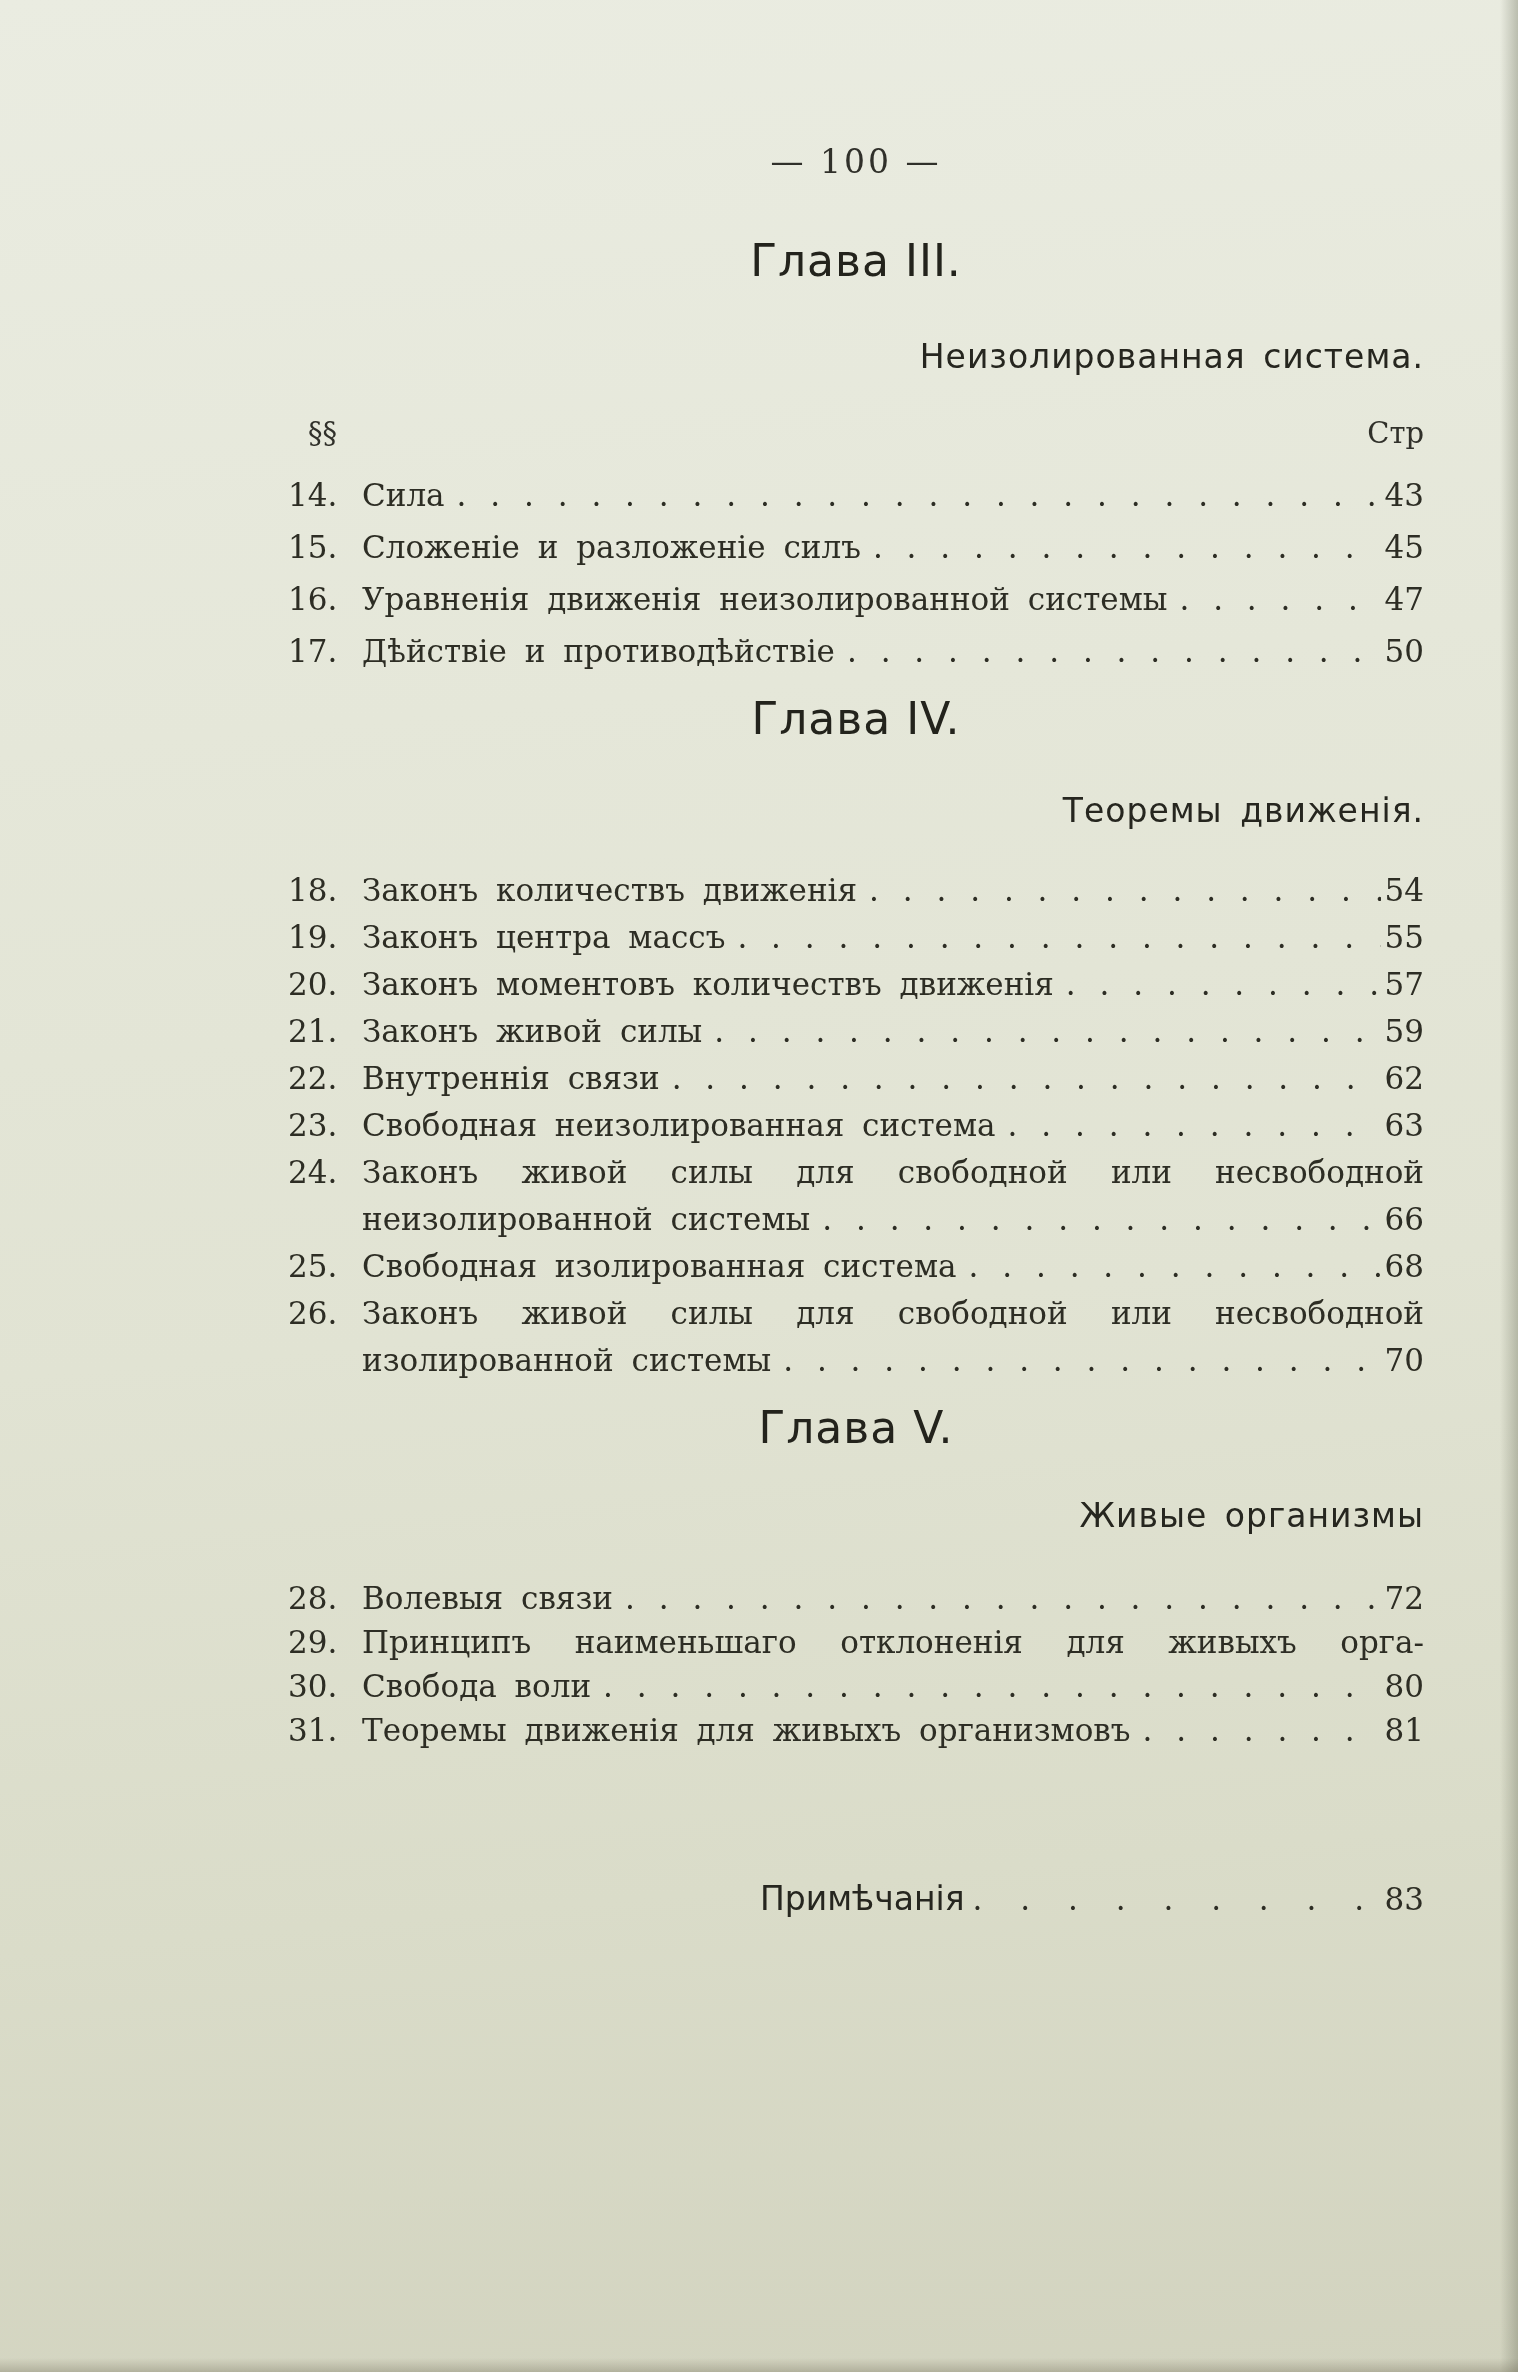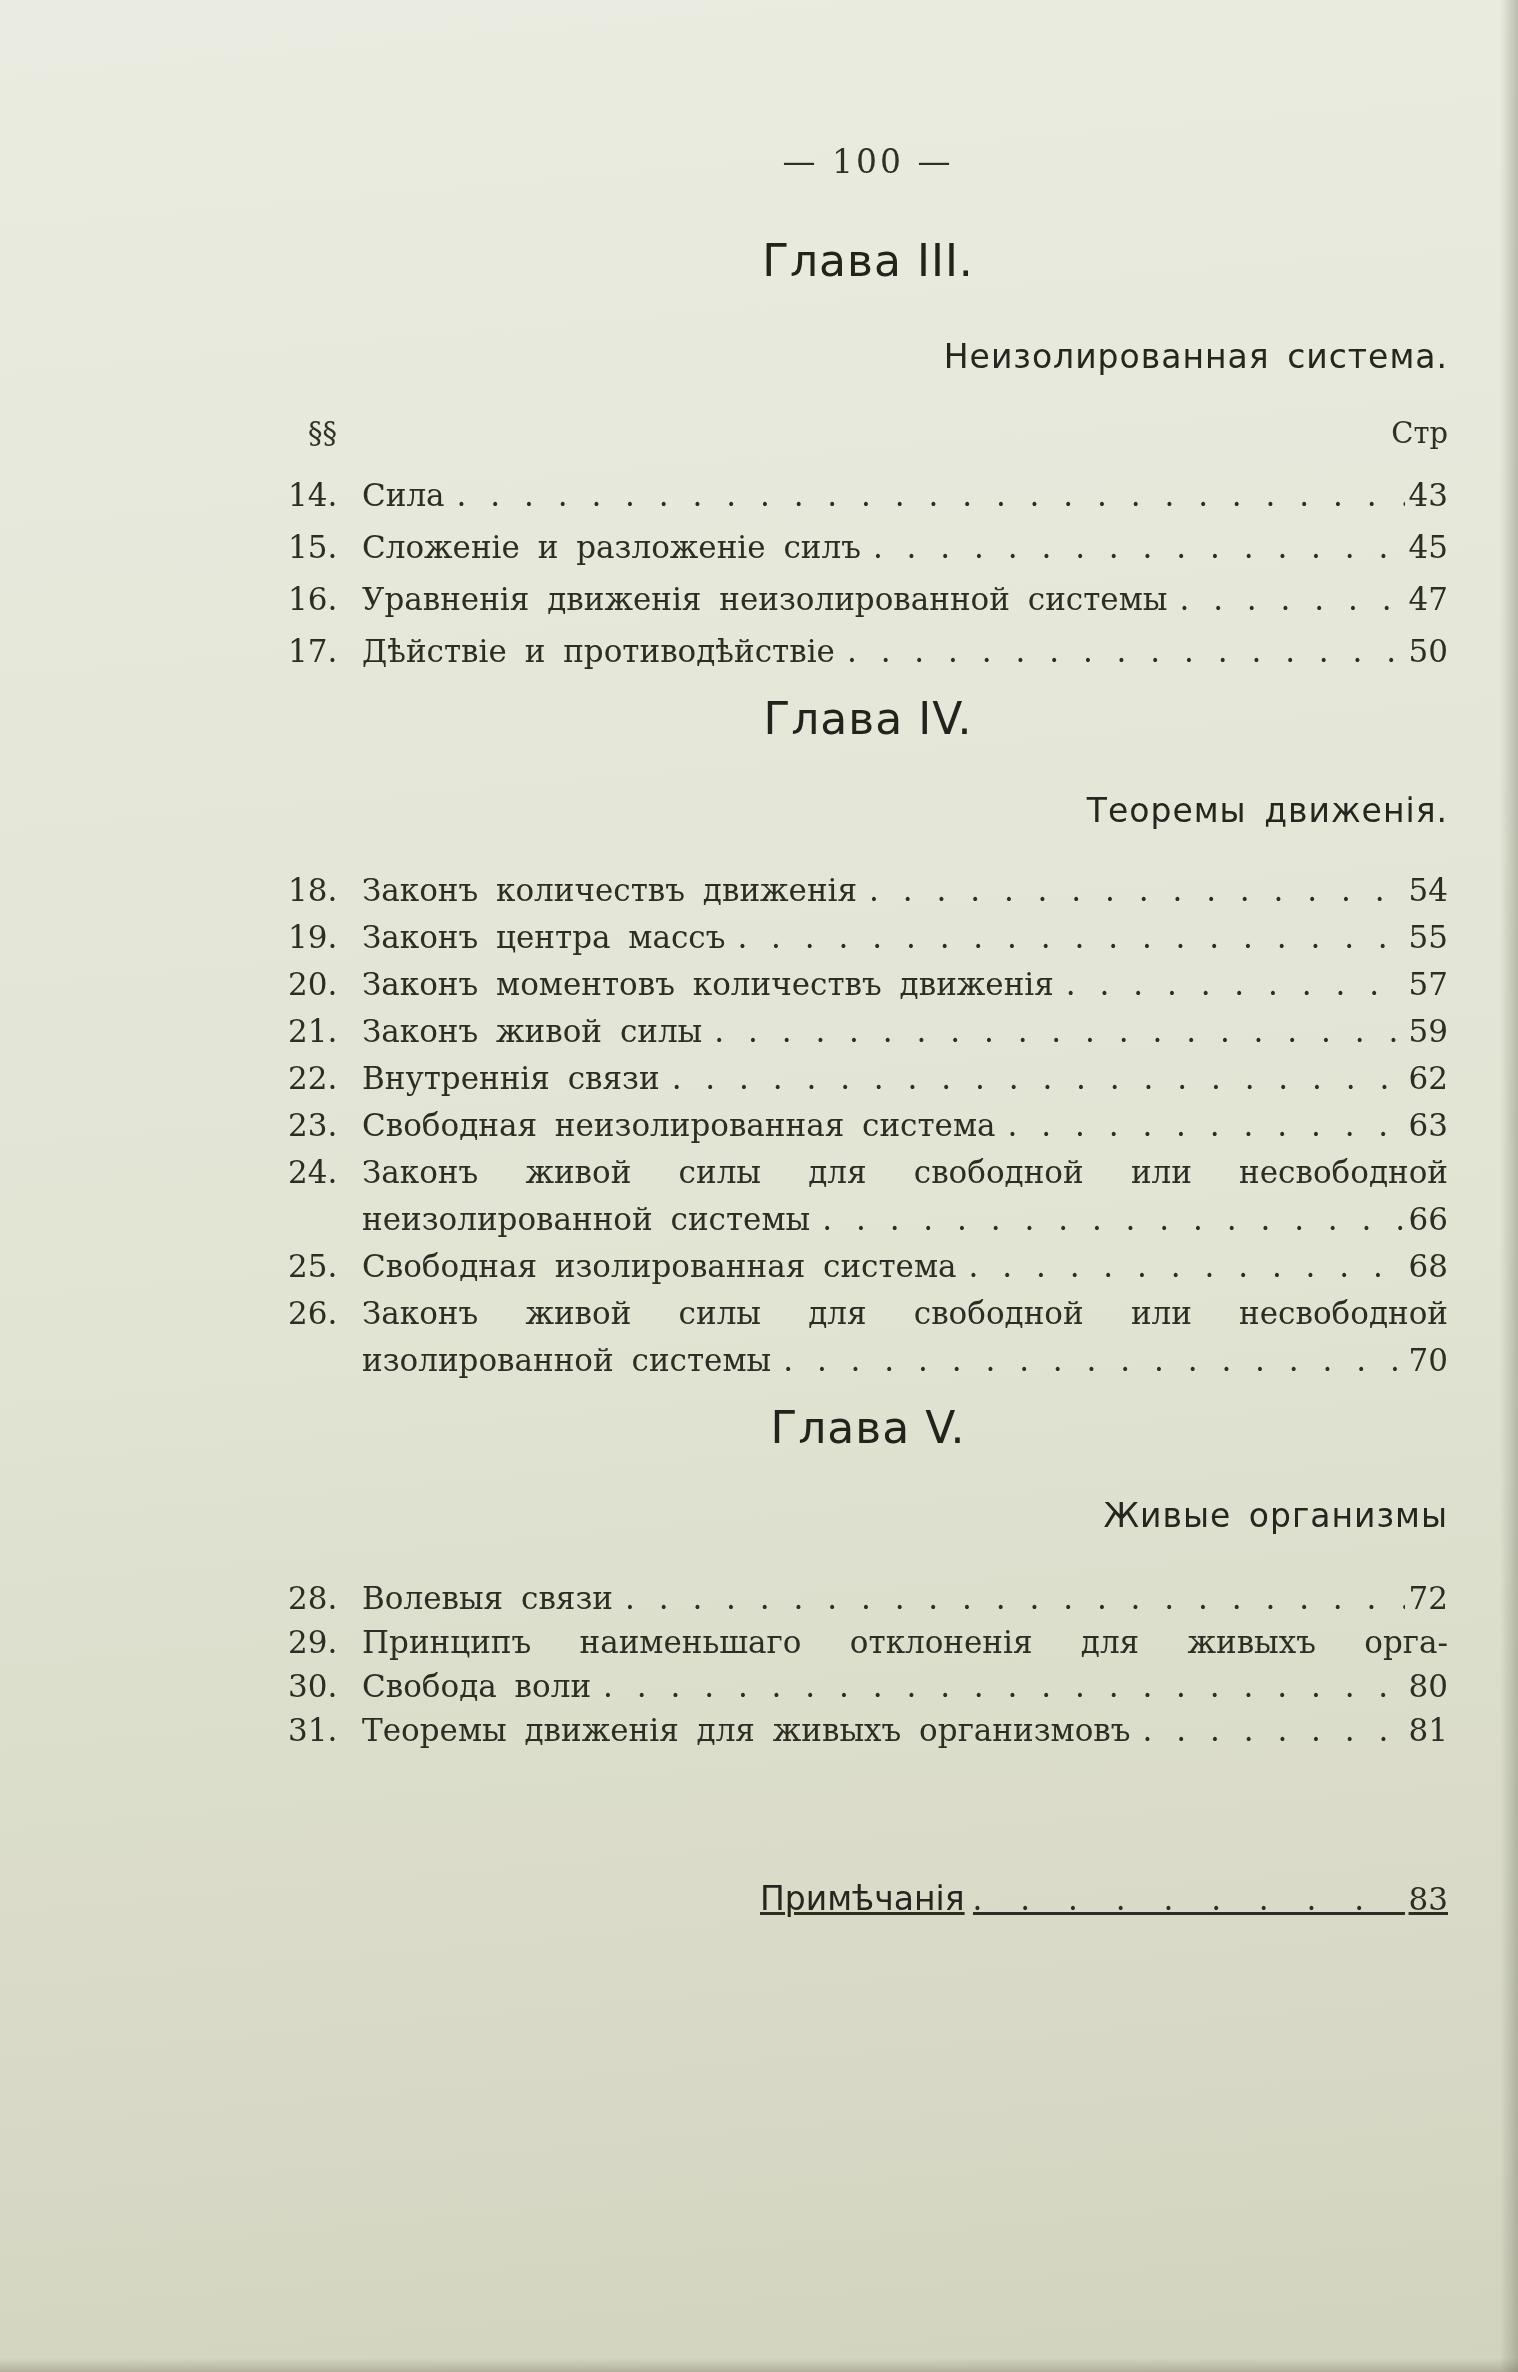--- a/index.html
+++ b/index.html
@@ -18,21 +18,21 @@
     background:linear-gradient(to right,rgba(110,114,95,0),rgba(110,114,95,0.38));
     pointer-events:none;
   }
   .edge-bottom{
     position:absolute;left:0;bottom:0;width:100%;height:14px;
     background:linear-gradient(to bottom,rgba(100,95,75,0),rgba(100,95,75,0.30));
     pointer-events:none;
   }
   .content{
     position:relative;
-    margin:0 70px 0 288px; 
+    margin:0 94px 0 288px; 
   }
   .folio{
     padding-top:142px;
     text-align:center;
     font-size:33px;line-height:40px;letter-spacing:3px;
     color:#30302a;
   }
   .chapter{
     font-family:"DejaVu Sans","Liberation Sans",sans-serif;
     font-size:44px;line-height:48px;font-weight:500;
@@ -79,21 +79,21 @@
     margin:0 4px 0 12px;
   }
   .leader::before{
     content:". . . . . . . . . . . . . . . . . . . . . . . . . . . . . . . . . . . . . . . .";
     letter-spacing:7px;color:#2d2d24;
   }
   .pg{flex:0 0 auto;text-align:right;}
   .notes{
     display:flex;align-items:baseline;
     margin-top:125px;margin-left:472px;
-    height:44px;line-height:44px;font-size:31px;text-decoration:underline;
+    height:44px;line-height:44px;font-size:31px;
   }
   .notes-label{
     font-family:"DejaVu Sans","Liberation Sans",sans-serif;
     font-size:33px;font-weight:500;color:#26261f;
   }
   .notes .leader{margin-left:8px;}
   .notes .leader::before{letter-spacing:14px;}
 </style>
 </head>
 <body>

